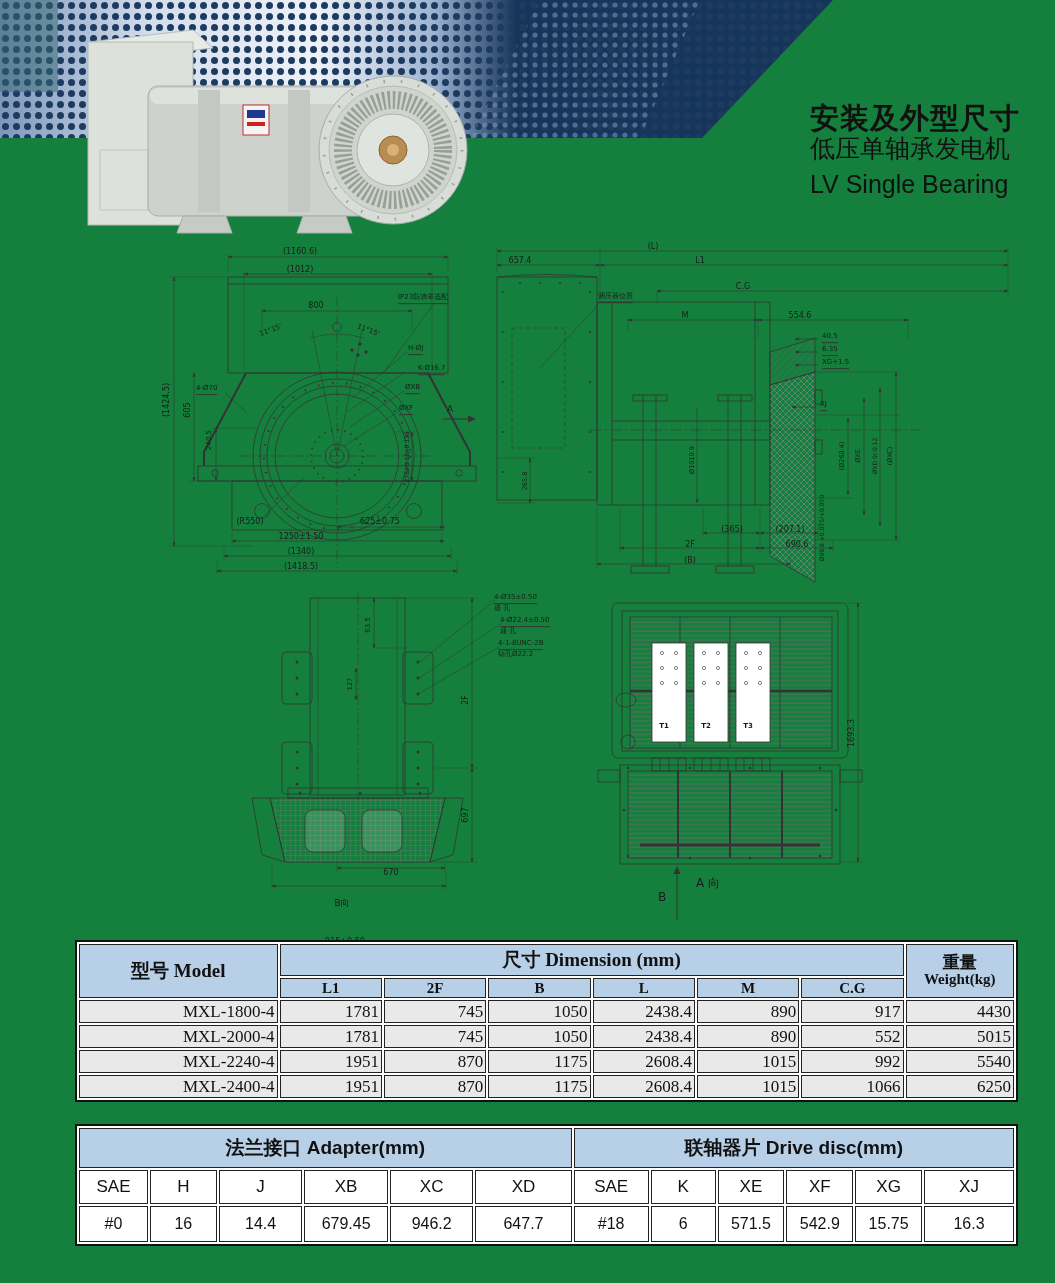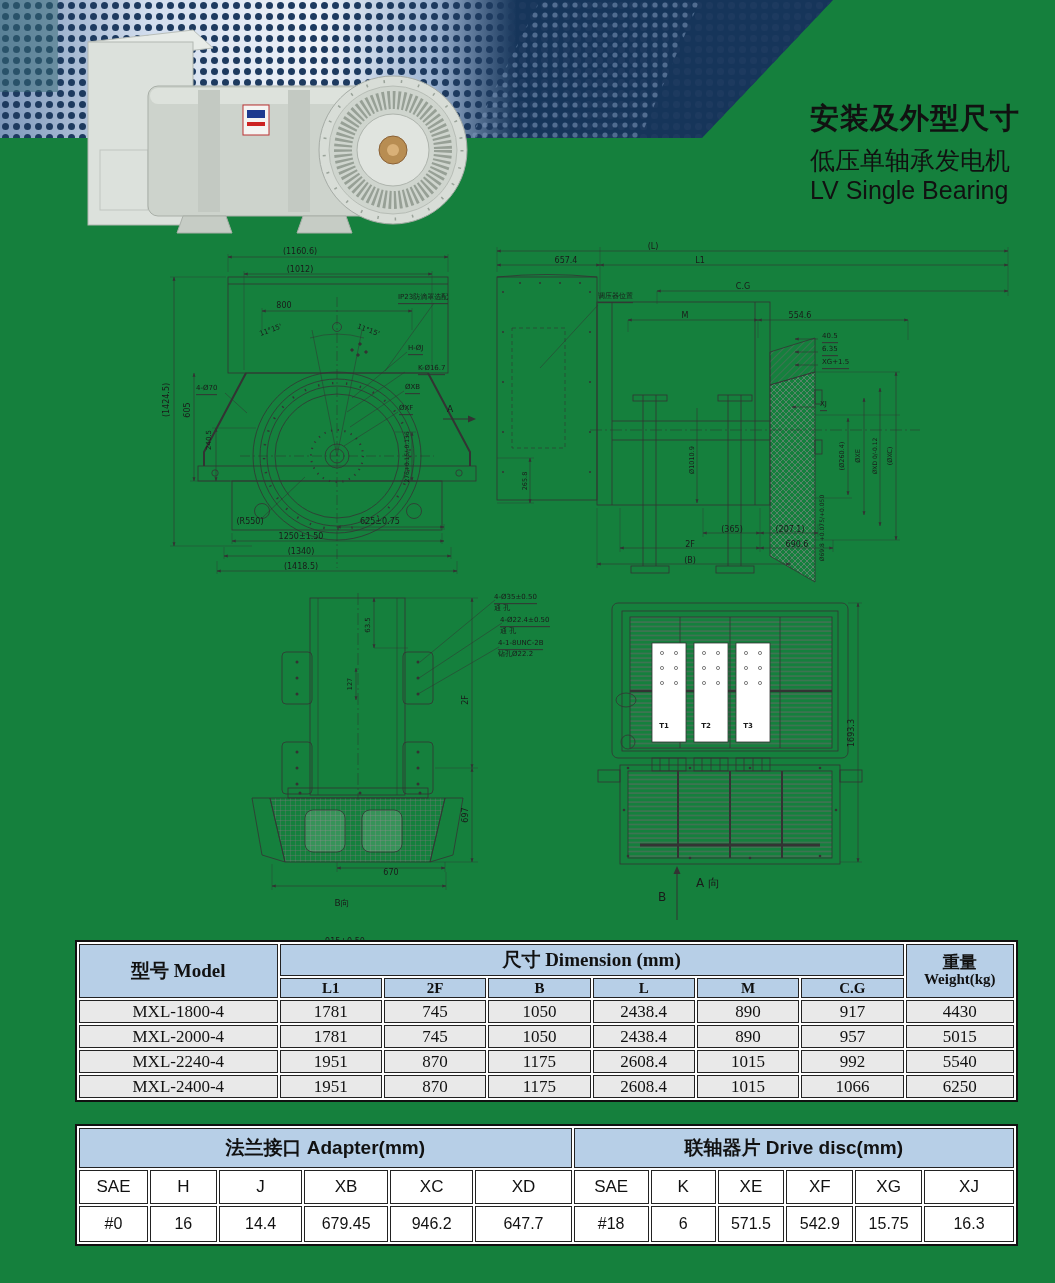--- a/index.html
+++ b/index.html
@@ -3,40 +3,40 @@
 <meta charset="utf-8">
 <style>
   html,body{margin:0;padding:0;background:#fff;}
   .page{position:relative;width:1055px;height:1283px;background:#15803d;overflow:hidden;
         font-family:"Liberation Sans",sans-serif;color:#111;}
   .hdr{position:absolute;left:0;top:0;z-index:1;}
   .dwg{position:absolute;left:0;top:235px;z-index:2;}
   .titleblock{position:absolute;left:810px;top:102px;width:245px;z-index:4;line-height:1.12;}
   .tz{font-size:29px;font-weight:bold;letter-spacing:1px;}
   .te{font-size:27px;font-weight:bold;margin-top:1px;}
-  .sz{font-size:25px;font-weight:400;margin-top:12px;}
-  .se{font-size:25px;font-weight:400;margin-top:2px;}
+  .sz{font-size:25px;font-weight:400;margin-top:0;}
+  .se{font-size:25px;font-weight:400;margin-top:8px;}
   .lbl{position:absolute;z-index:3;font:8px/1.1 "DejaVu Sans",sans-serif;color:#1a1a1a;
        white-space:nowrap;transform:translate(-50%,-50%);}
   .v{transform:translate(-50%,-50%) rotate(-90deg);}
   .lft{transform:translate(0,-50%);}
   .u{border-bottom:1px solid #333;padding-bottom:1px;}
   .rl{transform:translate(-50%,-50%) rotate(-20deg);}
   .rr{transform:translate(-50%,-50%) rotate(20deg);}
   .s7{font-size:7px}.s65{font-size:6.5px}.s6{font-size:6px}.s9{font-size:9px}
   .s12{font-size:12px}.b{font-weight:bold}
   .dtable{position:absolute;z-index:4;border-collapse:separate;border-spacing:2px;
           background:#fff;border:2px solid #111;table-layout:fixed;}
   .dtable th,.dtable td{border:1px solid #222;text-align:center;padding:0 2px;overflow:hidden;}
   .dtable th{background:#b7cfe7;font-weight:bold;}
   .dtable td{background:#e9e9e9;font-weight:400;}
   .t1{left:75px;top:940px;width:943px;font-size:17px;font-family:Liberation Serif, serif;}
   .t1 th{font-size:19px;height:30px;}
   .t1 th.sub{font-size:15px;height:18px;font-weight:bold;}
-  .t1 td{height:21px;font-size:17px;}
+  .t1 td{height:21px;font-size:17px;text-align:right;}
   .t1 .wz{font-size:17px;line-height:1.05;}
   .t1 .we{font-size:15px;line-height:1.05;font-weight:bold;}
   .t2{left:75px;top:1124px;width:943px;font-size:16px;}
   .t2 th.grp{font-size:19px;height:38px;}
   .t2 th.col{font-size:17px;height:32px;background:#fff;font-weight:400;}
   .t2 td{height:34px;font-size:16px;background:#fff;}
 </style>
 </head>
 <body>
 
@@ -402,41 +402,41 @@
         <line x1="848" y1="603" x2="862" y2="603"></line>
           <line x1="840" y1="862" x2="862" y2="862"></line>
       </g>
       <line x1="677" y1="920" x2="677" y2="874" stroke-width="1"></line>
       <polygon points="673.5,874 677,866 680.5,874" fill="#333" stroke="none"></polygon>
     </g>
   </svg>
 
   <span class="lbl" style="left:300px;top:252px">(1160.6)</span>
   <span class="lbl" style="left:300px;top:270px">(1012)</span>
-  <span class="lbl" style="left:284px;top:306px">800</span>
+  <span class="lbl" style="left:316px;top:306px">800</span>
   <span class="lbl s7 rl" style="left:271px;top:331px">11°15'</span>
   <span class="lbl s7 rr" style="left:368px;top:331px">11°15'</span>
   <span class="lbl s7 lft u" style="left:398px;top:299px">IP23防滴罩选配</span>
   <span class="lbl s7 lft u" style="left:408px;top:350px">H-ØJ</span>
   <span class="lbl s7 lft u" style="left:418px;top:370px">K-Ø16.7</span>
   <span class="lbl s7 lft u" style="left:405px;top:389px">ØXB</span>
   <span class="lbl s7 lft u" style="left:399px;top:410px">ØXF</span>
   <span class="lbl s7 lft u" style="left:196px;top:390px">4-Ø70</span>
   <span class="lbl v" style="left:167px;top:400px">(1424.5)</span>
   <span class="lbl v" style="left:188px;top:410px">605</span>
   <span class="lbl v s7" style="left:210px;top:440px">240.5</span>
   <span class="lbl v s6" style="left:407px;top:457px">276+0.15/-0.136</span>
   <span class="lbl" style="left:250px;top:522px">(R550)</span>
   <span class="lbl" style="left:380px;top:522px">625±0.75</span>
   <span class="lbl" style="left:301px;top:537px">1250±1.50</span>
   <span class="lbl" style="left:301px;top:552px">(1340)</span>
   <span class="lbl" style="left:301px;top:567px">(1418.5)</span>
 
   <span class="lbl" style="left:653px;top:247px">(L)</span>
-  <span class="lbl" style="left:566px;top:261px">657.4</span>
+  <span class="lbl" style="left:520px;top:261px">657.4</span>
   <span class="lbl" style="left:700px;top:261px">L1</span>
   <span class="lbl" style="left:743px;top:287px">C.G</span>
   <span class="lbl" style="left:685px;top:316px">M</span>
   <span class="lbl" style="left:800px;top:316px">554.6</span>
   <span class="lbl s7 lft u" style="left:598px;top:298px">调压器位置</span>
   <span class="lbl s7 lft u" style="left:822px;top:338px">40.5</span>
   <span class="lbl s7 lft u" style="left:822px;top:351px">6.35</span>
   <span class="lbl s7 lft u" style="left:822px;top:364px">XG+1.5</span>
   <span class="lbl s7 lft u" style="left:820px;top:406px">XJ</span>
   <span class="lbl v s65" style="left:843px;top:456px">(Ø260.4)</span>
@@ -512,21 +512,21 @@
       <td>917</td>
       <td>4430</td>
     </tr>
     <tr>
       <td>MXL-2000-4</td>
       <td>1781</td>
       <td>745</td>
       <td>1050</td>
       <td>2438.4</td>
       <td>890</td>
-      <td>957</td>
+      <td>552</td>
       <td>5015</td>
     </tr>
     <tr>
       <td>MXL-2240-4</td>
       <td>1951</td>
       <td>870</td>
       <td>1175</td>
       <td>2608.4</td>
       <td>1015</td>
       <td>992</td>

